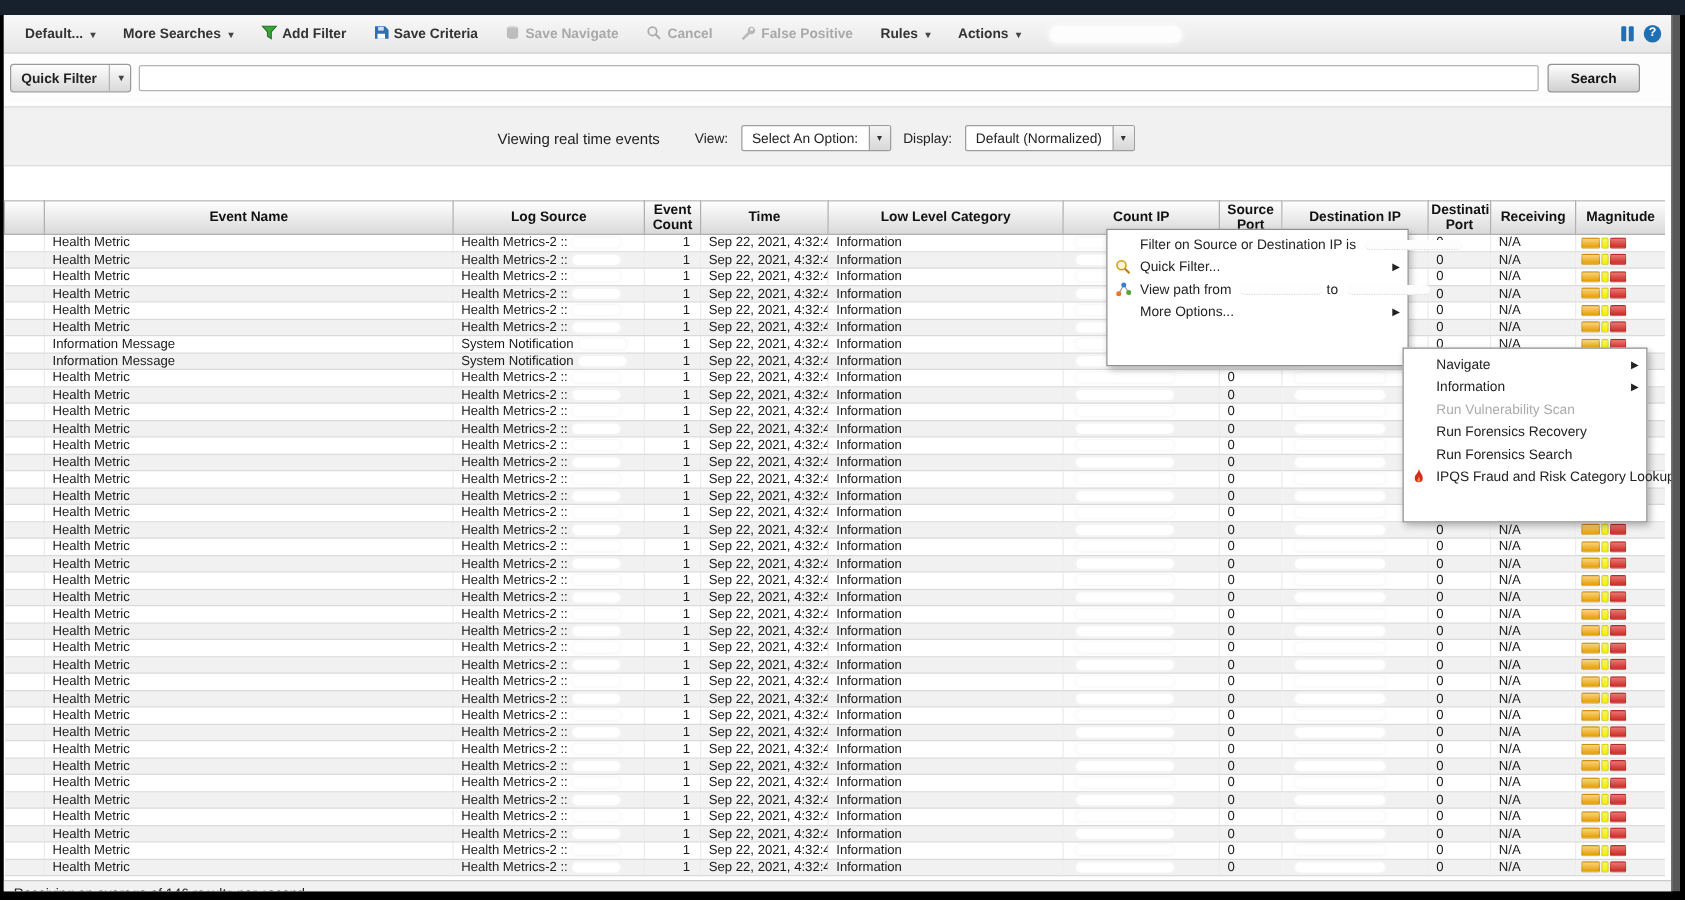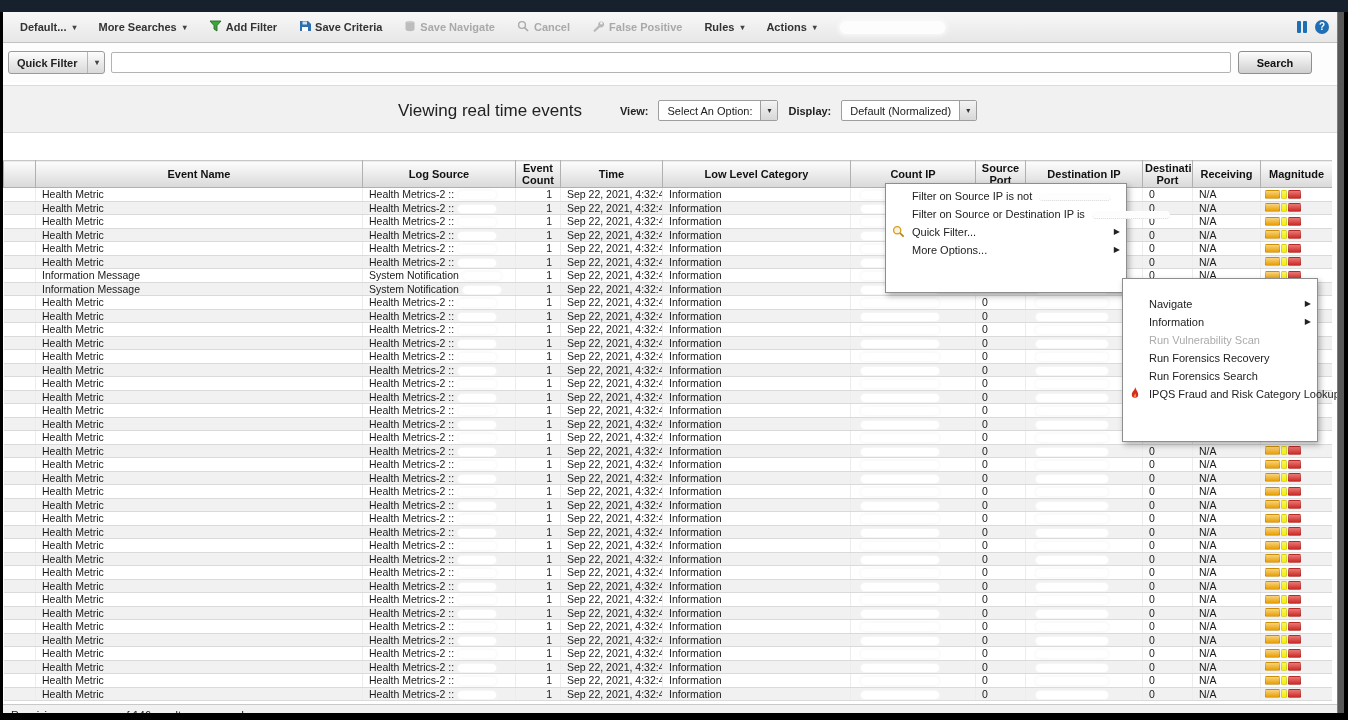--- a/index.html
+++ b/index.html
@@ -40,22 +40,22 @@
     border:1px solid #b3b3b3; border-radius:2px; font-size:11px; padding:0 6px; background:#fff; }
   .search-btn { position:absolute; left:1235px; top:8px; width:74px; height:23px;
     background:linear-gradient(#fdfdfd,#cfcfcf); border:1px solid #8f8f8f; border-radius:3px;
     font-size:11px; font-weight:bold; color:#111; cursor:pointer; }
 
   
   .viewbar { position:absolute; left:0; top:73px; width:100%; height:48px;
     background:#f1f1f1; border-top:1px solid #dcdcdc; border-bottom:1px solid #dcdcdc; }
   .vb-inner { position:absolute; left:395px; top:14px; display:flex; align-items:center;
     gap:10px; font-size:11px; color:#222; }
-  .vb-status { font-size:17px; color:#222; margin-right:28px; }
-  .vb-label { font-weight:bold; }
+  .vb-status { font-size:12px; color:#222; margin-right:18px; }
+  .vb-label { font-weight:normal; }
   .fake-select { display:flex; align-items:center; height:21px; background:#fff;
     border:1px solid #9e9e9e; border-radius:2px; font-size:11px; cursor:pointer; }
   .fake-select .val { padding:0 8px; white-space:nowrap; }
   .fake-select .btn { width:17px; height:100%; border-left:1px solid #9e9e9e;
     background:linear-gradient(#f4f4f4,#d7d7d7); display:flex; align-items:center;
     justify-content:center; font-size:8px; color:#333; }
 
   
   .grid { position:absolute; left:0; top:128px; width:1329px; height:564px; overflow:hidden; }
   table { border-collapse:collapse; table-layout:fixed; width:1329px;margin-top:20px; }
@@ -79,21 +79,21 @@
 
   
   .menu { position:absolute; background:#fff; border:1px solid #8e8e8e;
     box-shadow:2px 3px 6px rgba(0,0,0,.3); z-index:20; padding-top:3px; }
   .menu-item { position:relative; height:18px; line-height:18px; font-size:11px;
     color:#222; padding-left:26px; padding-right:18px; white-space:nowrap; cursor:pointer; }
   .menu-item.disabled { color:#ababab; cursor:default; }
   .menu-item .mi-icon { position:absolute; left:6px; top:2px; width:14px; height:14px; }
   .menu-item .arrow { position:absolute; right:6px; top:0; font-size:8px; color:#222; }
   .ctx-menu { left:882px; top:171px; width:242px; height:110px; }
-  .sub-menu { left:1119px; top:266px; width:196px; height:164px; padding-top:16px; }
+  .sub-menu { left:1119px; top:266px; width:196px; height:140px; padding-top:4px; }
   .menu .redact { box-shadow:none; border-bottom:1px dotted #d8d8d8; background:#fdfdfd; }
 
   
   .statusbar { position:absolute; left:0; top:692px; width:100%; height:21px;
     background:#f1f1f1; border-top:1px solid #c9c9c9; font-size:11px; color:#222;
     line-height:20px; padding-left:8px; }
 </style>
 </head>
 <body>
 
@@ -991,38 +991,49 @@
                 <i class="m3"></i>
               </span>
             </td>
           </tr>
         </tbody>
     </table>
   </div>
 
   <div class="menu ctx-menu">
     <div class="menu-item">
-      <span>Filter on Source IP is not</span>
-      <span class="redact" style="width:72px"></span>
-    </div>
-    <div class="menu-item">
       <span>Filter on Source or Destination IP is</span>
       <span class="redact" style="width:78px"></span>
     </div>
     <div class="menu-item">
       <span class="mi-icon">
         <svg width="13" height="13" viewBox="0 0 13 13">
             <circle cx="5.2" cy="5.2" r="3.6" fill="#fdf3d8" stroke="#d49c1c" stroke-width="1.3"></circle>
             <line x1="8" y1="8" x2="11.6" y2="11.6" stroke="#b57f12" stroke-width="1.7"></line>
           </svg>
       </span>
       <span>Quick Filter...</span>
       <span class="arrow">▶</span>
     </div>
     <div class="menu-item">
+      <span class="mi-icon">
+        <svg width="13" height="13" viewBox="0 0 13 13">
+            <line x1="3" y1="10" x2="7" y2="3" stroke="#9a9a9a" stroke-width="1"></line>
+            <line x1="7" y1="3" x2="11" y2="9" stroke="#9a9a9a" stroke-width="1"></line>
+            <circle cx="3" cy="10" r="2" fill="#e8762d"></circle>
+            <circle cx="7" cy="3" r="2" fill="#3a7fd5"></circle>
+            <circle cx="11" cy="9" r="2" fill="#52a63a"></circle>
+          </svg>
+      </span>
+      <span>View path from</span>
+      <span class="redact" style="width:66px"></span>
+      <span>to</span>
+      <span class="redact" style="width:66px"></span>
+    </div>
+    <div class="menu-item">
       <span>More Options...</span>
       <span class="arrow">▶</span>
     </div>
   </div>
 
   <div class="menu sub-menu">
     <div class="menu-item">
       <span>Navigate</span>
       <span class="arrow">▶</span>
     </div>

